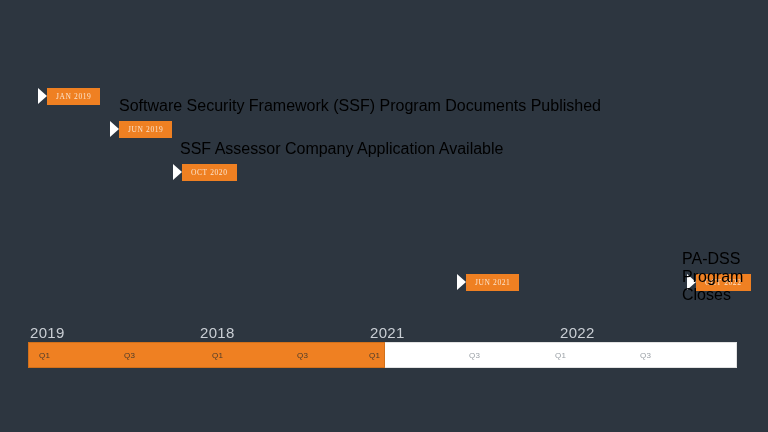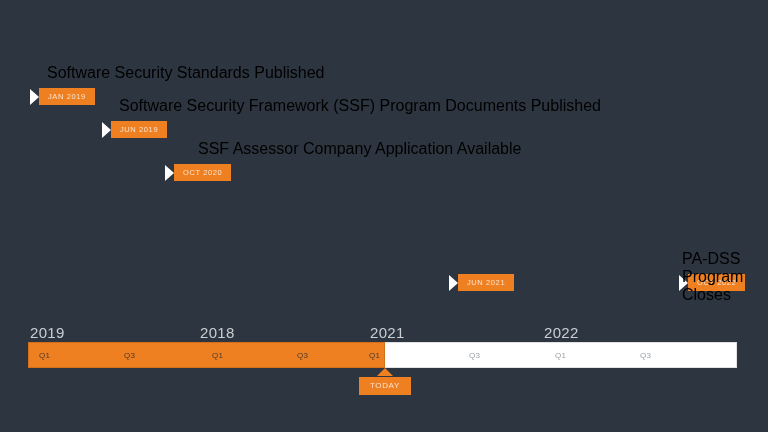--- a/index.html
+++ b/index.html
@@ -7,21 +7,21 @@
     width:768px;height:432px;
     background:#2d3640;
     font-family:"Liberation Sans", sans-serif;
     overflow:hidden;
     position:relative;
   }
   #stage{position:absolute;left:0;top:0;width:768px;height:432px;}
 
   
   .event{position:absolute;}
-  .event .row{position:absolute;left:0;top:0;display:flex;align-items:center;}
+  .event .row{position:absolute;left:8px;top:0;display:flex;font-family:Liberation Serif, serif;}
   .event .arrow{
     width:0;height:0;
     border-top:8px solid transparent;
     border-bottom:8px solid transparent;
     border-left:9px solid #ffffff;
     flex:0 0 auto;
   }
   .event .badge{
     background:#ef8022;
     color:#fbe3cd;
@@ -77,39 +77,37 @@
 
 <div id="stage">
 
   <div id="events-layer">
       <div class="event" style="left: 30px; top: 88px;">
         <div class="row">
           <div class="arrow"></div>
           <div class="badge">JAN 2019</div>
         </div>
       </div>
-      <div class="caption" style="position: absolute; left: 47px; top: 64px; bottom: auto; margin-bottom: 0px;">Software Security
-Standards  Published</div>
       <div class="dots" style="left: 34px; top: 104px; height: 238px;"></div>
       <div class="event" style="left: 102px; top: 121px;">
         <div class="row">
           <div class="arrow"></div>
           <div class="badge">JUN 2019</div>
         </div>
       </div>
       <div class="caption" style="position: absolute; left: 119px; top: 97px; bottom: auto; margin-bottom: 8px;">Software Security Framework (SSF)
 Program  Documents  Published</div>
       <div class="dots" style="left: 106px; top: 137px; height: 205px;"></div>
       <div class="event" style="left: 165px; top: 164px;">
         <div class="row">
           <div class="arrow"></div>
           <div class="badge">OCT 2020</div>
         </div>
       </div>
-      <div class="caption" style="position: absolute; left: 198px; top: 140px; bottom: auto; margin-bottom: 0px;">SSF Assessor Company
+      <div class="caption" style="position: absolute; left: 180px; top: 140px; bottom: auto; margin-bottom: 0px;">SSF Assessor Company
 Application  Available</div>
       <div class="event" style="left: 449px; top: 274px;">
         <div class="row">
           <div class="arrow"></div>
           <div class="badge">JUN 2021</div>
         </div>
       </div>
       <div class="event" style="left: 679px; top: 274px;">
         <div class="row">
           <div class="arrow"></div>
@@ -117,36 +115,32 @@
         </div>
       </div>
       <div class="caption" style="position: absolute; left: 682px; top: 250px; bottom: auto; margin-bottom: 16px;">PA-DSS Program
 Closes</div>
     </div>
 
   <div id="years-layer">
       <div class="year" style="left: 30px;">2019</div>
       <div class="year" style="left: 200px;">2018</div>
       <div class="year" style="left: 370px;">2021</div>
-      <div class="year" style="left: 544px;">2022</div>
+      <div class="year" style="left: 560px;">2022</div>
     </div>
 
   <div id="timeline">
     <div class="seg past" id="seg-past" style="width: 357px;">
         <div class="qlabel" style="left: 10px;">Q1</div>
         <div class="qlabel" style="left: 95px;">Q3</div>
         <div class="qlabel" style="left: 183px;">Q1</div>
         <div class="qlabel" style="left: 268px;">Q3</div>
         <div class="qlabel" style="left: 340px;">Q1</div>
       </div>
     <div class="seg future" id="seg-future" style="width: 352px;">
         <div class="qlabel" style="left: 84px;">Q3</div>
         <div class="qlabel" style="left: 170px;">Q1</div>
         <div class="qlabel" style="left: 255px;">Q3</div>
       </div>
   </div>
 
-  <div id="today" style="left: 359px;">
-    <div class="tri"></div>
-    <div class="tbadge">TODAY</div>
-  </div>
 
 </div>
 
 </body></html>

